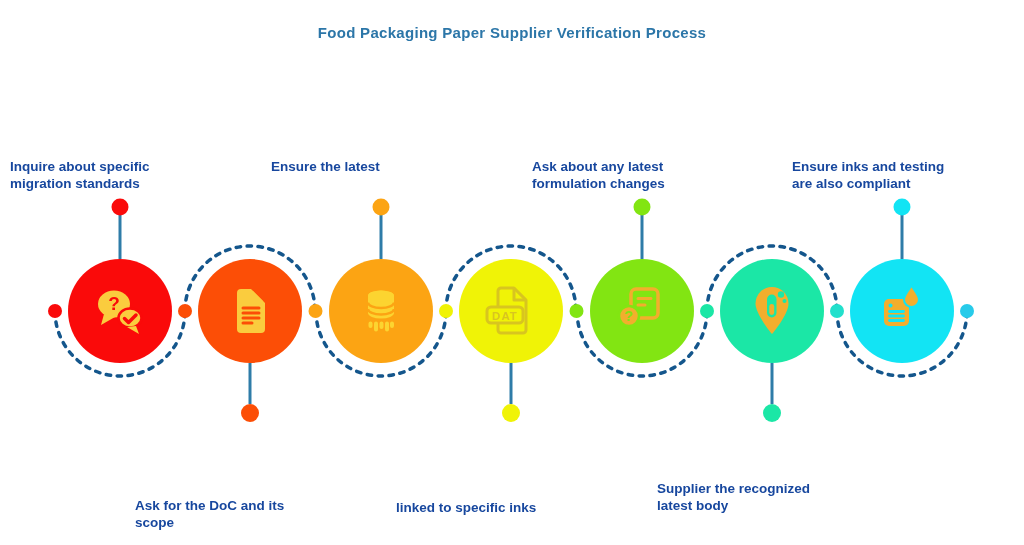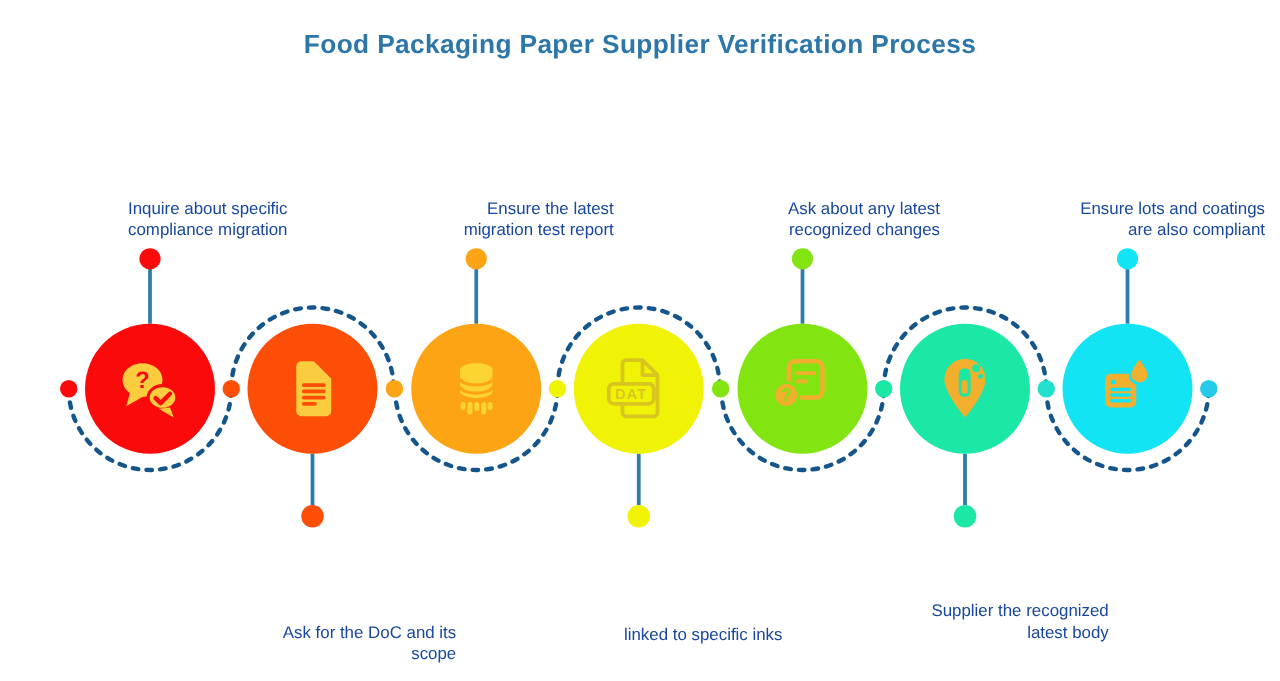--- a/index.html
+++ b/index.html
@@ -4,29 +4,29 @@
 <style>
   html,body{margin:0;padding:0;}
   body{
     width:1024px;height:545px;position:relative;overflow:hidden;
     background:var(--background,#fff);
     font-family:"Liberation Sans", sans-serif;
   }
   .stage{position:absolute;inset:0;}
   .title{
     position:absolute;top:24px;left:0;right:0;margin:0;
-    text-align:center;font-size:21px;font-weight:800;letter-spacing:.3px;
+    text-align:center;font-size:15px;font-weight:800;letter-spacing:.3px;
     color:var(--title,#2C76A8);
   }
   .diagram{position:absolute;top:0;left:0;}
   .arc{fill:none;stroke-width:3.5;stroke-dasharray:4.5 6.5;stroke-linecap:round;}
   .stem{stroke-width:3;}
   .step-label{
-    position:absolute;text-align:right;
-    font-size:13.5px;font-weight:400;line-height:17px;
+    position:absolute;text-align:left;
+    font-size:13.5px;font-weight:700;line-height:17px;
     color:var(--label,#17479E);
   }
   .step-label span{display:block;}
   svg text{font-family:"Liberation Sans", sans-serif;font-weight:bold;}
 </style>
 </head>
 <body>
 
 <div class="stage">
 
@@ -151,45 +151,44 @@
         <g fill="currentColor" color="#12E4F4">
           <circle cx="19.5" cy="25.5" r="2"></circle>
           <path d="M18.5 31.5 h14 M18.5 36 h14 M18.5 40.5 h14" fill="none" stroke="currentColor" stroke-width="2.8" stroke-linecap="round"></path>
         </g>
       </g>
     </g>
   </svg>
 
   <div class="step-label" style="left:10px;top:158px;width:220px">
     <span>Inquire about specific</span>
-    <span>compliance migration</span>
+    <span>migration standards</span>
   </div>
 
   <div class="step-label" style="left:135px;top:497px;width:230px">
     <span>Ask for the DoC and its</span>
     <span>scope</span>
   </div>
 
   <div class="step-label" style="left:271px;top:158px;width:220px">
     <span>Ensure the latest</span>
-    <span>migration test report</span>
   </div>
 
   <div class="step-label" style="left:396px;top:499px;width:230px">
     <span>linked to specific inks</span>
   </div>
 
   <div class="step-label" style="left:532px;top:158px;width:220px">
     <span>Ask about any latest</span>
-    <span>recognized changes</span>
+    <span>formulation changes</span>
   </div>
 
   <div class="step-label" style="left:657px;top:480px;width:230px">
     <span>Supplier the recognized</span>
     <span>latest body</span>
   </div>
 
   <div class="step-label" style="left:792px;top:158px;width:220px">
-    <span>Ensure lots and coatings</span>
+    <span>Ensure inks and testing</span>
     <span>are also compliant</span>
   </div>
 
 </div>
 
 </body></html>

